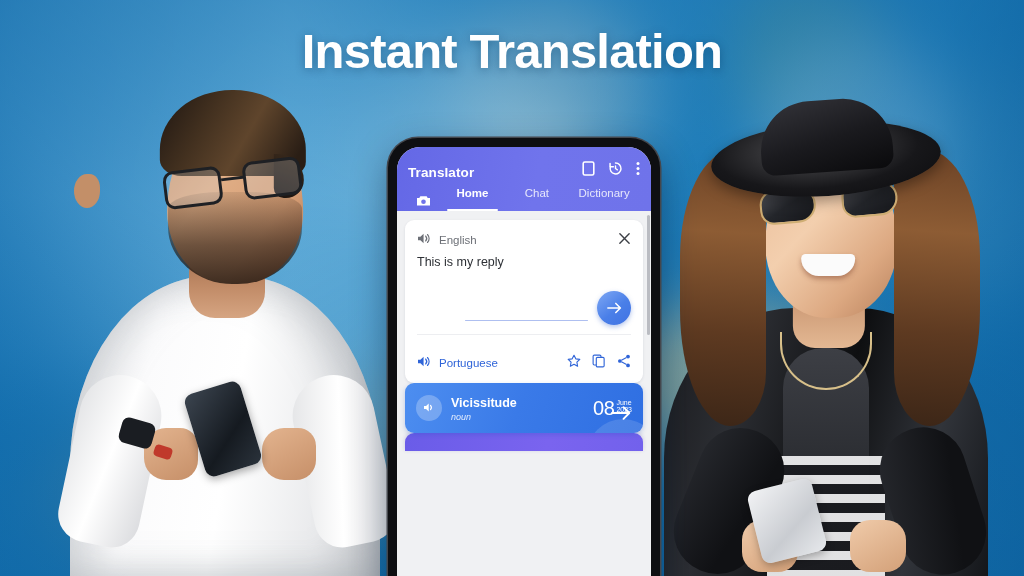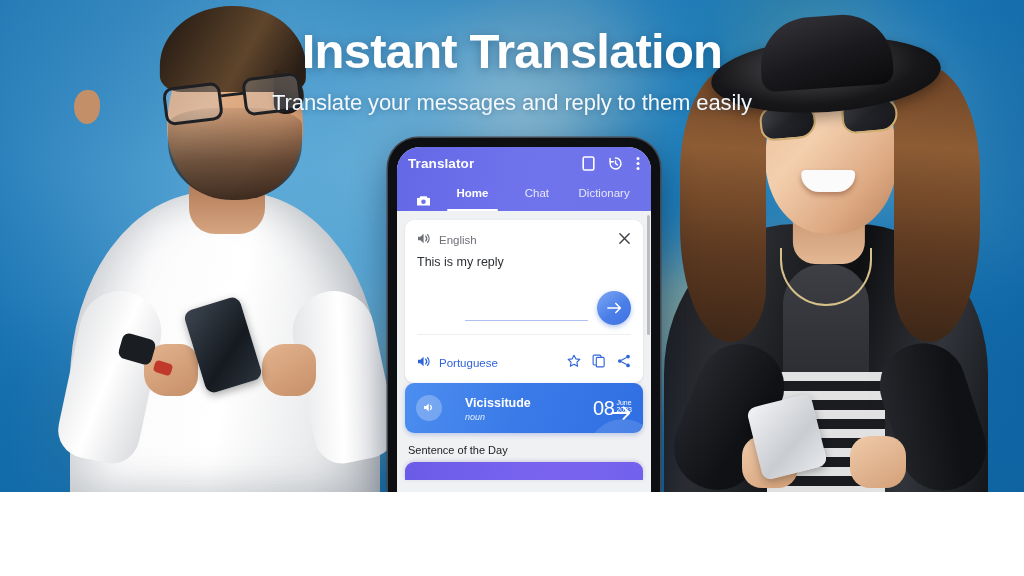--- a/index.html
+++ b/index.html
@@ -5,21 +5,21 @@
   * { box-sizing: border-box; margin: 0; padding: 0; }
   html, body {
     width: 1024px; height: 576px;
     overflow: hidden;
     font-family: "Liberation Sans", sans-serif;
   }
 
   
   #stage {
     position: relative;
-    width: 1024px; height: 492px;
+    width: 1024px; height: 576px;
     overflow: hidden;
     background: #1477b8;
   }
 
   
   .bg-photo {
     position: absolute; inset: -60px;
     filter: blur(26px);
     background:
       radial-gradient(circle at 18% 16%, rgba(120,190,230,0.85) 0 14%, rgba(120,190,230,0) 36%),
@@ -283,21 +283,21 @@
     overflow: hidden;
     background: #f0f1f3;
   }
 
   
   .appbar {
     background: linear-gradient(100deg, #6468e6 0%, #7074ec 55%, #6f73ea 100%);
     padding: 9px 11px 0 11px;
   }
   .appbar-top {
-    display: flex; align-items: flex-start; height: 24px; gap: 42px;
+    display: flex; align-items: flex-end; height: 24px; gap: 42px;
   }
   .app-title {
     color: #ffffff; font-size: 13.5px; font-weight: bold;
     letter-spacing: 0.1px; flex: 1;
   }
   .appbar-icons { display: flex; align-items: center; gap: 13px; }
   .ic { display: block; }
 
   .tabs {
     display: flex; align-items: flex-end; height: 26px; margin-top: 5px;
@@ -387,21 +387,21 @@
     width: 30px; height: 30px; border-radius: 50%;
     background: rgba(255,255,255,0.10);
   }
   .wotd-head { display: flex; align-items: center; position: relative; z-index: 2; }
   .spk-badge {
     width: 26px; height: 26px; border-radius: 50%;
     background: rgba(255,255,255,0.26);
     display: flex; align-items: center; justify-content: center;
     flex: none;
   }
-  .wotd-word-wrap { margin-left: 23px; flex: 1; }
+  .wotd-word-wrap { margin-left: 9px; flex: 1; }
   .wotd-word { color: #ffffff; font-size: 12.5px; font-weight: bold; }
   .wotd-pos { color: #e2ecfd; font-size: 9px; font-style: italic; margin-top: 1px; }
   .wotd-date { display: flex; align-items: flex-start; color: #ffffff; }
   .wotd-day { font-size: 20px; line-height: 20px; letter-spacing: -0.4px; }
   .wotd-my { margin-left: 2px; margin-top: 1px; line-height: 7.5px; }
   .wotd-month { font-size: 7px; display: block; }
   .wotd-year { font-size: 7px; display: block; }
   .wotd-def {
     position: relative; z-index: 2;
     color: #ffffff; font-size: 11.5px; line-height: 15px;
@@ -422,21 +422,20 @@
 </head>
 <body>
 
 <div id="stage">
 
   <div class="bg-photo"></div>
   <div class="bg-tint"></div>
 
   <div class="headings">
     <div class="title">Instant Translation</div>
-    <div class="subtitle">Translate your messages and reply to them easily</div>
   </div>
 
   <div class="person man">
     <div class="m-shirt"></div>
     <div class="m-arm-l"></div>
     <div class="m-arm-r"></div>
     <div class="m-collar"></div>
     <div class="m-neck"></div>
     <div class="m-head"></div>
     <div class="m-beard"></div>
@@ -608,20 +607,19 @@
               </span>
             </span>
           </div>
           <span class="wotd-arrow">
             <svg width="22" height="16" viewBox="0 0 22 16">
               <path d="M2 8h17M13.5 2.2L19.3 8l-5.8 5.8" fill="none" stroke="#fff" stroke-width="1.9" stroke-linecap="round" stroke-linejoin="round"></path>
             </svg>
           </span>
         </div>
 
-        <div class="sect-title">Sentence of the Day</div>
         <div class="sotd"></div>
       </div>
 
     </div>
   </div>
 
 </div>
 
 </body></html>

